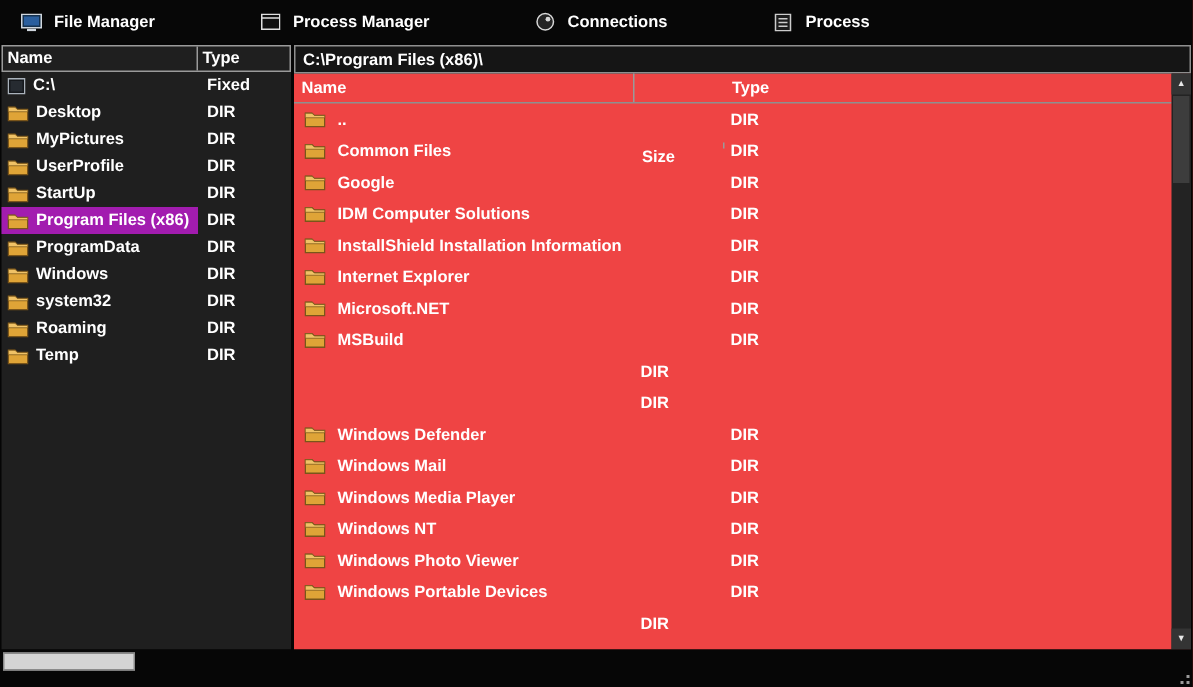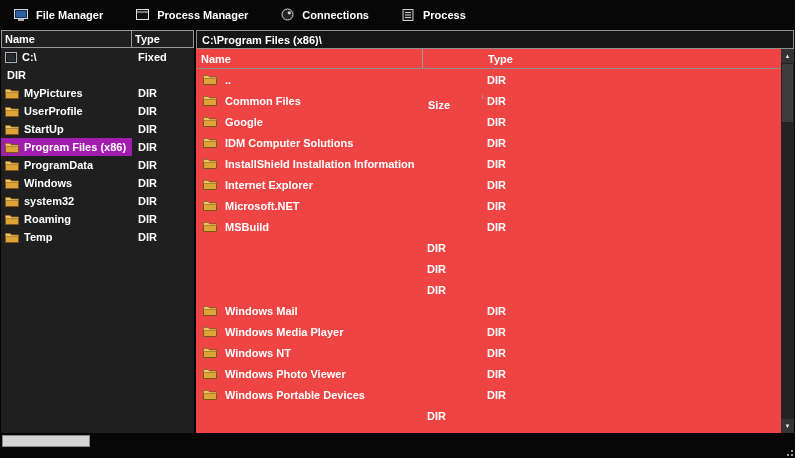--- a/index.html
+++ b/index.html
@@ -4,21 +4,21 @@
 <style>
   * { box-sizing: border-box; margin: 0; padding: 0; }
   html,body { background:#000; }
   .app {
     position: relative; width: 795px; height: 458px; overflow: hidden;
     background: #050505; color: #fff;
     font-family: "Liberation Sans", sans-serif; font-weight: bold; font-size: 11px;
   }
   
   .toolbar { position:absolute; top:0; left:0; right:0; height:29px;
-    display:flex; align-items:center; padding-left:14px; gap:32px; background:#070707; }
+    display:flex; align-items:center; padding-left:14px; gap:70px; background:#070707; }
   .tab { display:flex; align-items:center; gap:8px; cursor:default; }
   .tab .icon { display:inline-flex; width:14px; height:13px; align-items:center; justify-content:center; }
   
   .left-panel { position:absolute; top:30px; left:1px; width:193px; height:403px; background:#1f1f1f; }
   .lp-header { display:flex; height:18px; border:1px solid #9a9a9a; }
   .lp-header .hc { padding:2px 0 0 3px; }
   .hc-name { width:130px; border-right:1px solid #9a9a9a; }
   .hc-type { flex:1; }
   .lp-row { display:flex; height:18px; align-items:center; }
   .lp-name { width:131px; height:100%; display:flex; align-items:center; gap:5px; padding-left:4px; }
@@ -112,20 +112,29 @@
               <svg width="12" height="11" viewBox="0 0 12 11">
                 <rect x="0.5" y="0.5" width="11" height="10" fill="#15181c" stroke="#aab2bb"></rect>
                 <rect x="2" y="2" width="8" height="7" fill="#262b31"></rect>
               </svg>
             </span>
             <span class="txt">C:\</span>
           </div>
           <div class="lp-type">Fixed</div>
         </div>
         <div class="lp-row">
+          <div class="lp-name">
+            <span class="icon">
+              <svg width="14" height="11" viewBox="0 0 14 11">
+                <path d="M0.5 1.5 L5 1.5 L6.5 3 L13.5 3 L13.5 10.5 L0.5 10.5 Z" fill="#dfa437" stroke="#7a551a"></path>
+                <path d="M0.5 4.5 L13.5 4.5 L13.5 3 L6.5 3 L5 1.5 L0.5 1.5 Z" fill="#f0c266" stroke="#7a551a" stroke-width="0.5"></path>
+              </svg>
+            </span>
+            <span class="txt">Desktop</span>
+          </div>
           <div class="lp-type">DIR</div>
         </div>
         <div class="lp-row">
           <div class="lp-name">
             <span class="icon">
               <svg width="14" height="11" viewBox="0 0 14 11">
                 <path d="M0.5 1.5 L5 1.5 L6.5 3 L13.5 3 L13.5 10.5 L0.5 10.5 Z" fill="#dfa437" stroke="#7a551a"></path>
                 <path d="M0.5 4.5 L13.5 4.5 L13.5 3 L6.5 3 L5 1.5 L0.5 1.5 Z" fill="#f0c266" stroke="#7a551a" stroke-width="0.5"></path>
               </svg>
             </span>
@@ -346,20 +355,29 @@
         </div>
         <div class="rp-row">
           <div class="rp-size"></div>
           <div class="rp-type">DIR</div>
         </div>
         <div class="rp-row">
           <div class="rp-size"></div>
           <div class="rp-type">DIR</div>
         </div>
         <div class="rp-row">
+          <div class="rp-name">
+            <span class="icon">
+              <svg width="14" height="11" viewBox="0 0 14 11">
+                <path d="M0.5 1.5 L5 1.5 L6.5 3 L13.5 3 L13.5 10.5 L0.5 10.5 Z" fill="#dfa437" stroke="#7a551a"></path>
+                <path d="M0.5 4.5 L13.5 4.5 L13.5 3 L6.5 3 L5 1.5 L0.5 1.5 Z" fill="#f0c266" stroke="#7a551a" stroke-width="0.5"></path>
+              </svg>
+            </span>
+            <span class="txt">Windows Defender</span>
+          </div>
           <div class="rp-size"></div>
           <div class="rp-type">DIR</div>
         </div>
         <div class="rp-row">
           <div class="rp-name">
             <span class="icon">
               <svg width="14" height="11" viewBox="0 0 14 11">
                 <path d="M0.5 1.5 L5 1.5 L6.5 3 L13.5 3 L13.5 10.5 L0.5 10.5 Z" fill="#dfa437" stroke="#7a551a"></path>
                 <path d="M0.5 4.5 L13.5 4.5 L13.5 3 L6.5 3 L5 1.5 L0.5 1.5 Z" fill="#f0c266" stroke="#7a551a" stroke-width="0.5"></path>
               </svg>

